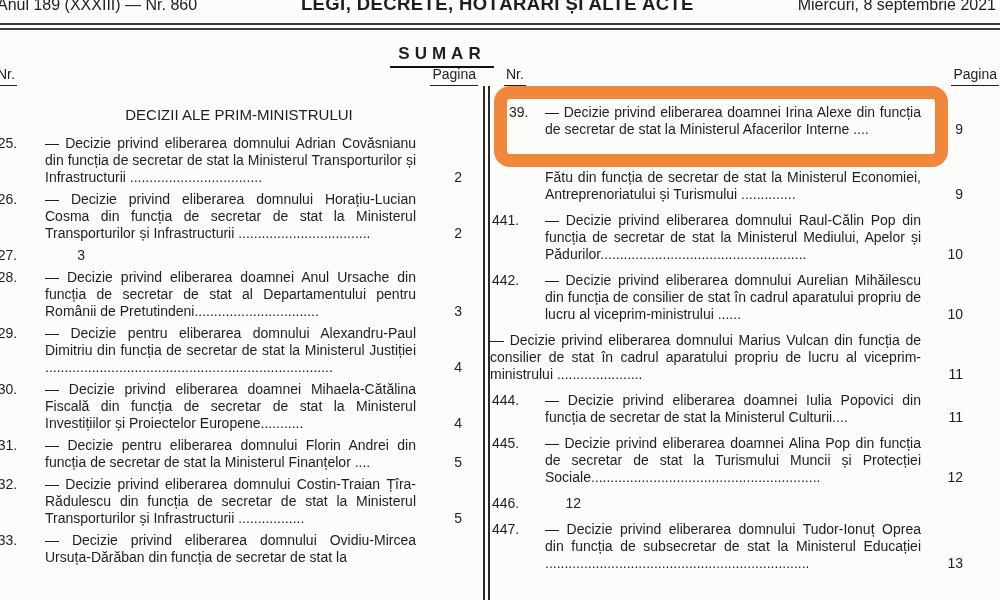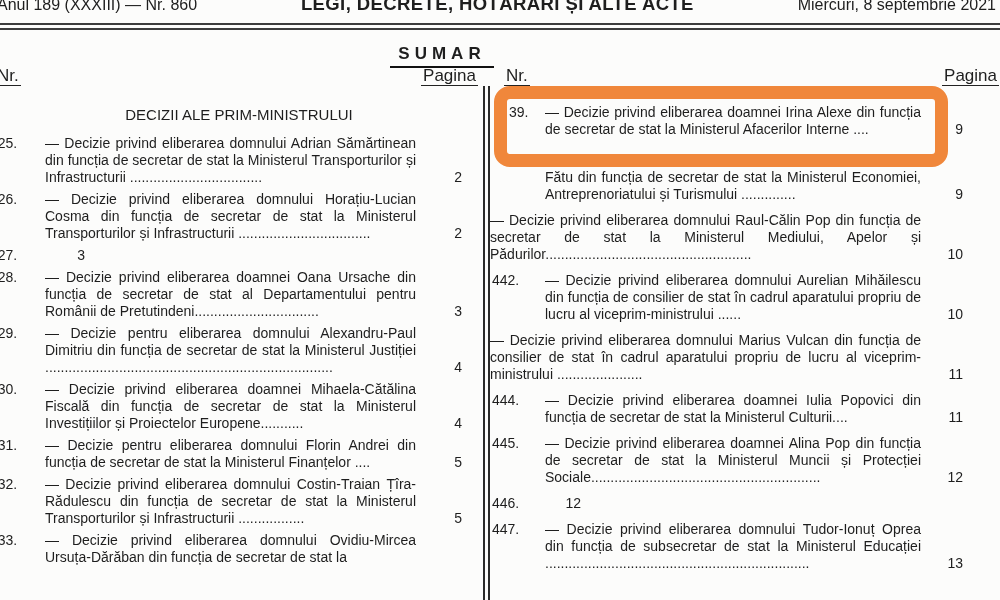--- a/index.html
+++ b/index.html
@@ -19,21 +19,21 @@
 
   .sumar-wrap{position:absolute;top:44px;left:0;width:884px;text-align:center;}
   .sumar{display:inline-block;font-size:17px;font-weight:bold;letter-spacing:5px;
          border-bottom:2.5px solid #111;padding:0 8px 2px 8px;}
 
   
   .col{position:absolute;top:66px;}
   .col-left{left:0;width:478px;}
   .col-right{left:490px;width:510px;}
 
-  .labels{display:flex;justify-content:space-between;font-size:17px;height:22px;text-align:right;}
+  .labels{display:flex;justify-content:space-between;font-size:14px;height:22px;text-align:right;}
   .labels .lab{border-bottom:1.5px solid #222;padding:0 2px 1px 2px;height:18px;}
   .col-left .lab-nr{margin-left:-5px;}
   .col-right .lab-nr{margin-left:14px;}
   .col-right .lab-pg{margin-right:1px;}
 
   .section-title{text-align:center;font-weight:normal;font-size:15px;
                  margin:18px 30px 12px 30px;}
 
   .entries{margin-top:0;}
   .col-right .entries{margin-top:16px;}
@@ -80,35 +80,35 @@
 
   <div class="col col-left">
     <div class="labels">
       <span class="lab lab-nr">Nr.</span>
       <span class="lab lab-pg">Pagina</span>
     </div>
     <div class="section-title">DECIZII ALE PRIM-MINISTRULUI</div>
     <div class="entries">
         <div class="entry">
     <span class="num">425.</span>
-    <span class="txt">— Decizie privind eliberarea domnului Adrian Sămărtinean din funcția de secretar de stat la Ministerul Transporturilor și Infrastructurii ..................................</span>
+    <span class="txt">— Decizie privind eliberarea domnului Adrian Covăsnianu din funcția de secretar de stat la Ministerul Transporturilor și Infrastructurii ..................................</span>
     <span class="pg">2</span>
   </div>
         <div class="entry">
     <span class="num">426.</span>
     <span class="txt">— Decizie privind eliberarea domnului Horațiu-Lucian Cosma din funcția de secretar de stat la Ministerul Transporturilor și Infrastructurii ..................................</span>
     <span class="pg">2</span>
   </div>
         <div class="entry">
     <span class="num">427.</span>
     <span class="pg">3</span>
   </div>
         <div class="entry">
     <span class="num">428.</span>
-    <span class="txt">— Decizie privind eliberarea doamnei Oana Ursache din funcția de secretar de stat al Departamentului pentru Românii de Pretutindeni................................</span>
+    <span class="txt">— Decizie privind eliberarea doamnei Anul Ursache din funcția de secretar de stat al Departamentului pentru Românii de Pretutindeni................................</span>
     <span class="pg">3</span>
   </div>
         <div class="entry">
     <span class="num">429.</span>
     <span class="txt">— Decizie pentru eliberarea domnului Alexandru-Paul Dimitriu din funcția de secretar de stat la Ministerul Justiției ..........................................................................</span>
     <span class="pg">4</span>
   </div>
         <div class="entry">
     <span class="num">430.</span>
     <span class="txt">— Decizie privind eliberarea doamnei Mihaela-Cătălina Fiscală din funcția de secretar de stat la Ministerul Investițiilor și Proiectelor Europene...........</span>
@@ -144,40 +144,41 @@
     <span class="num">39.</span>
     <span class="txt">— Decizie privind eliberarea doamnei Irina Alexe din funcția de secretar de stat la Ministerul Afacerilor Interne ....</span>
     <span class="pg">9</span>
   </div>
         <div class="entry">
     <span class="num"></span>
     <span class="txt">Fătu din funcția de secretar de stat la Ministerul Economiei, Antreprenoriatului și Turismului ..............</span>
     <span class="pg">9</span>
   </div>
         <div class="entry">
+    <span class="num">441.</span>
     <span class="txt">— Decizie privind eliberarea domnului Raul-Călin Pop din funcția de secretar de stat la Ministerul Mediului, Apelor și Pădurilor.....................................................</span>
     <span class="pg">10</span>
   </div>
         <div class="entry">
     <span class="num">442.</span>
     <span class="txt">— Decizie privind eliberarea domnului Aurelian Mihăilescu din funcția de consilier de stat în cadrul aparatului propriu de lucru al viceprim-ministrului ......</span>
     <span class="pg">10</span>
   </div>
         <div class="entry">
     <span class="txt">— Decizie privind eliberarea domnului Marius Vulcan din funcția de consilier de stat în cadrul aparatului propriu de lucru al viceprim-ministrului ......................</span>
     <span class="pg">11</span>
   </div>
         <div class="entry">
     <span class="num">444.</span>
     <span class="txt">— Decizie privind eliberarea doamnei Iulia Popovici din funcția de secretar de stat la Ministerul Culturii....</span>
     <span class="pg">11</span>
   </div>
         <div class="entry">
     <span class="num">445.</span>
-    <span class="txt">— Decizie privind eliberarea doamnei Alina Pop din funcția de secretar de stat la Ministerul Muncii și Protecției Sociale...........................................................</span>
+    <span class="txt">— Decizie privind eliberarea doamnei Alina Pop din funcția de secretar de stat la Turismului Muncii și Protecției Sociale...........................................................</span>
     <span class="pg">12</span>
   </div>
         <div class="entry">
     <span class="num">446.</span>
     <span class="pg">12</span>
   </div>
         <div class="entry">
     <span class="num">447.</span>
     <span class="txt">— Decizie privind eliberarea domnului Tudor-Ionuț Oprea din funcția de subsecretar de stat la Ministerul Educației ....................................................................</span>
     <span class="pg">13</span>

